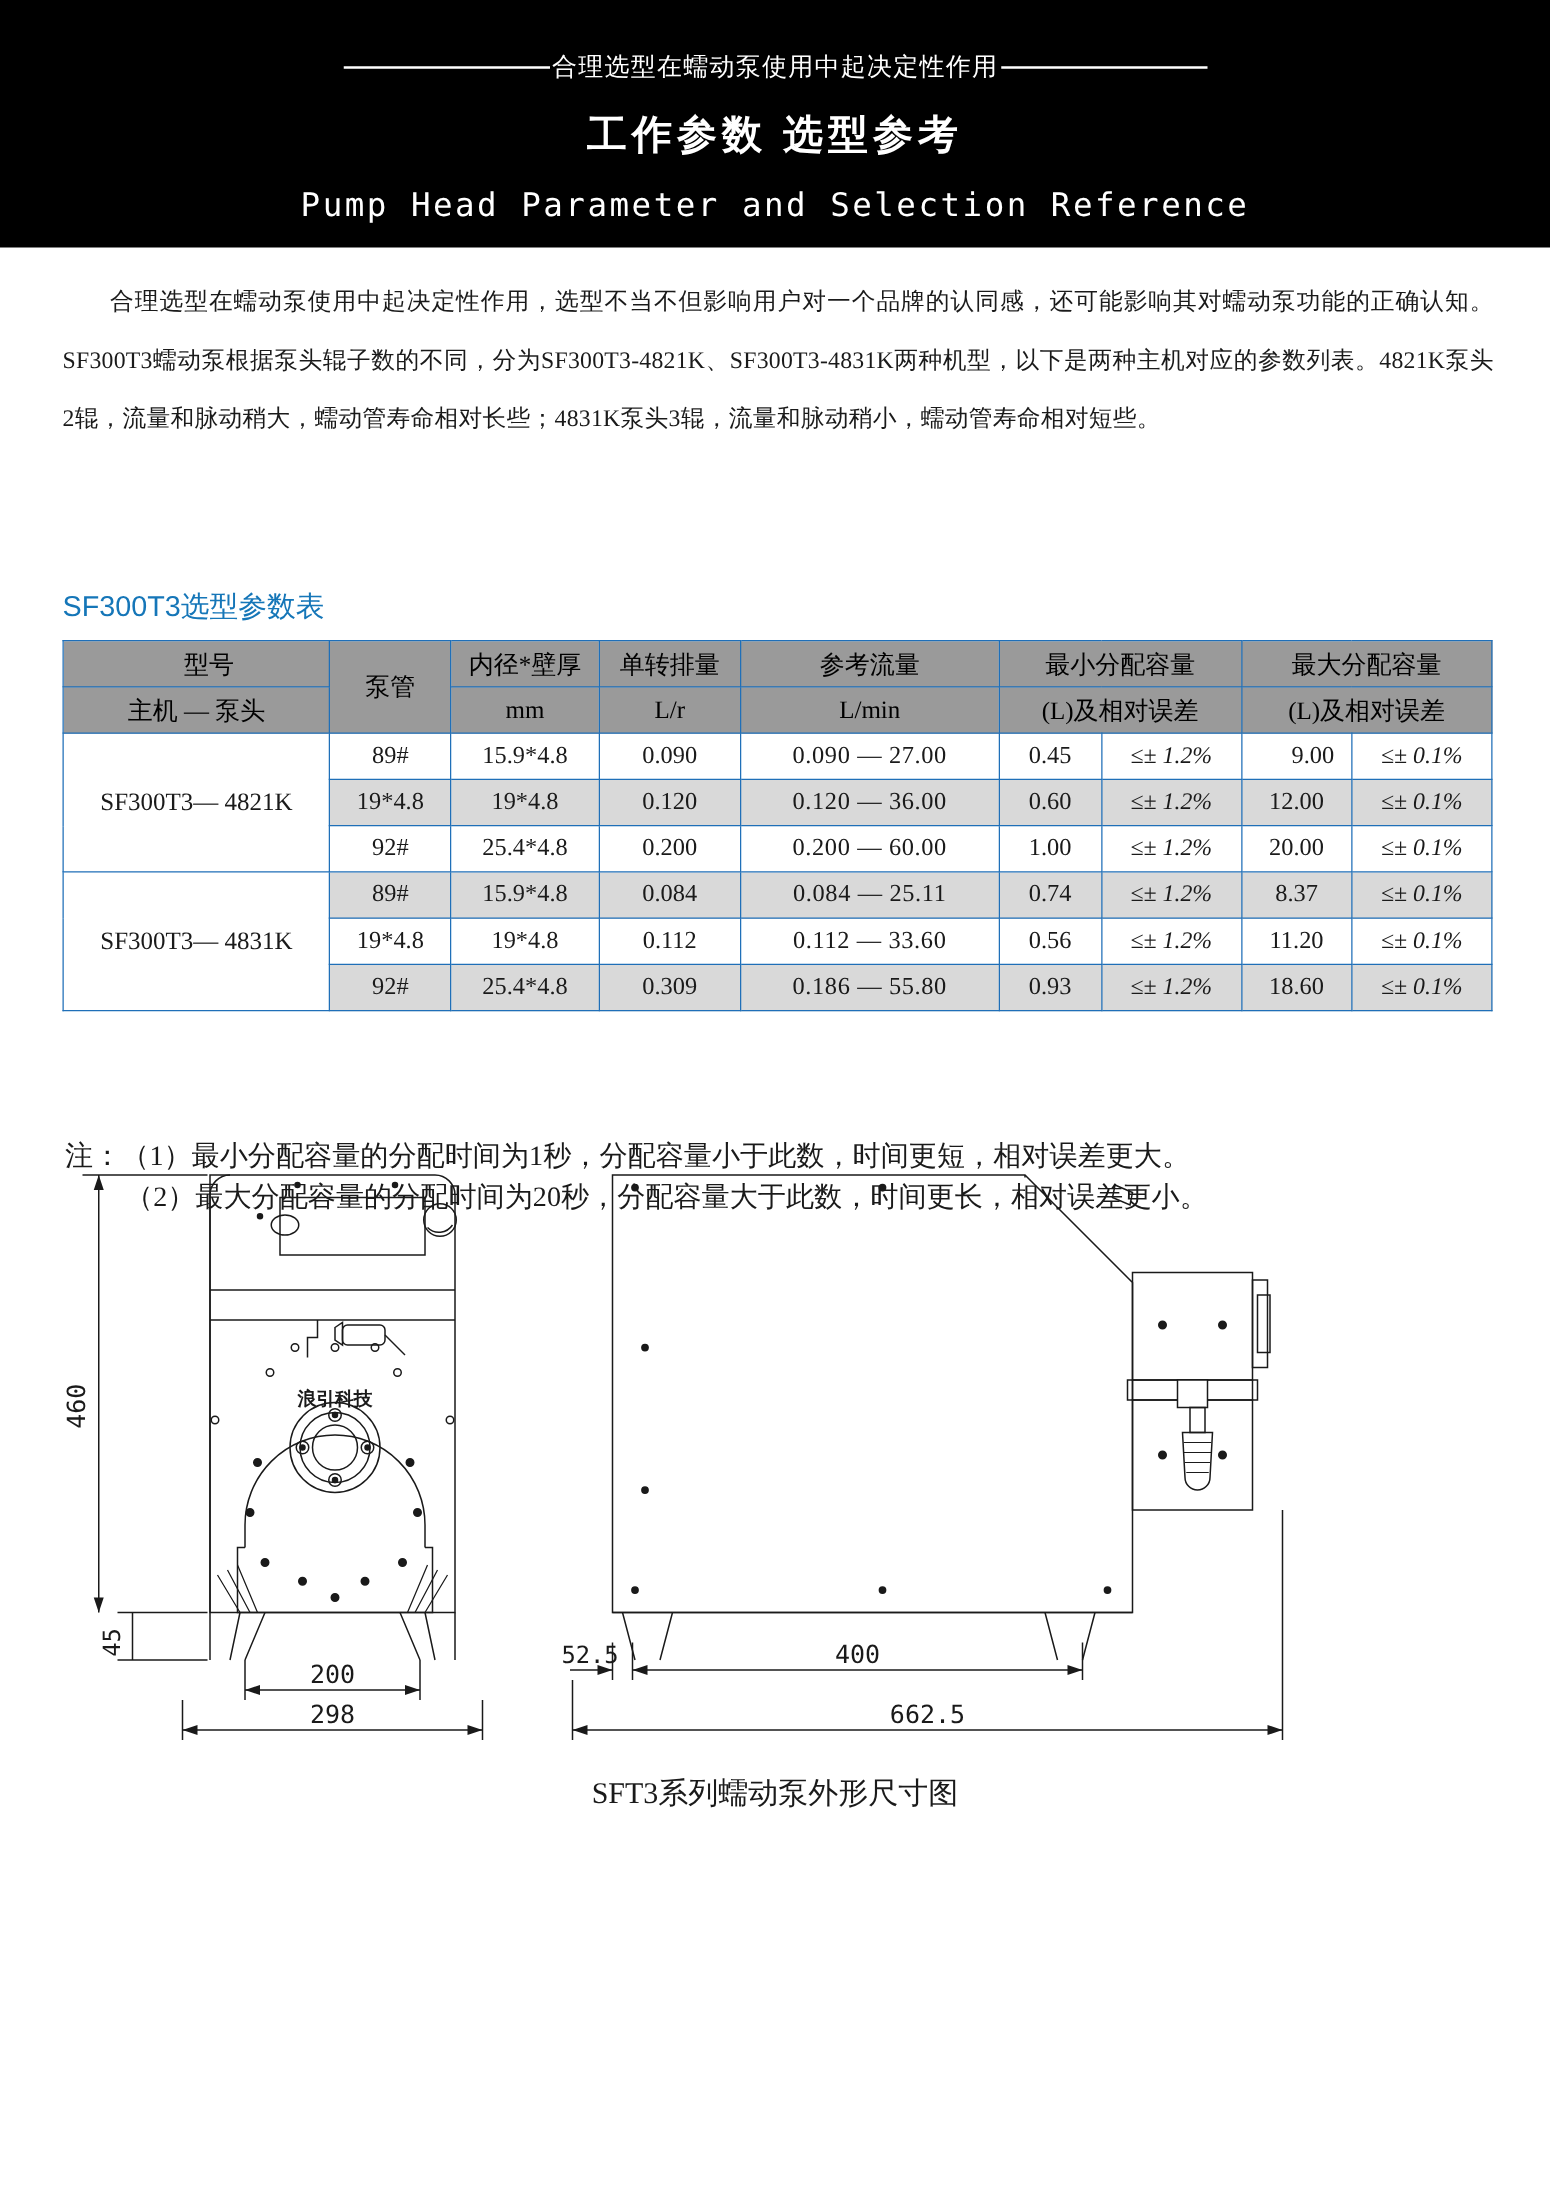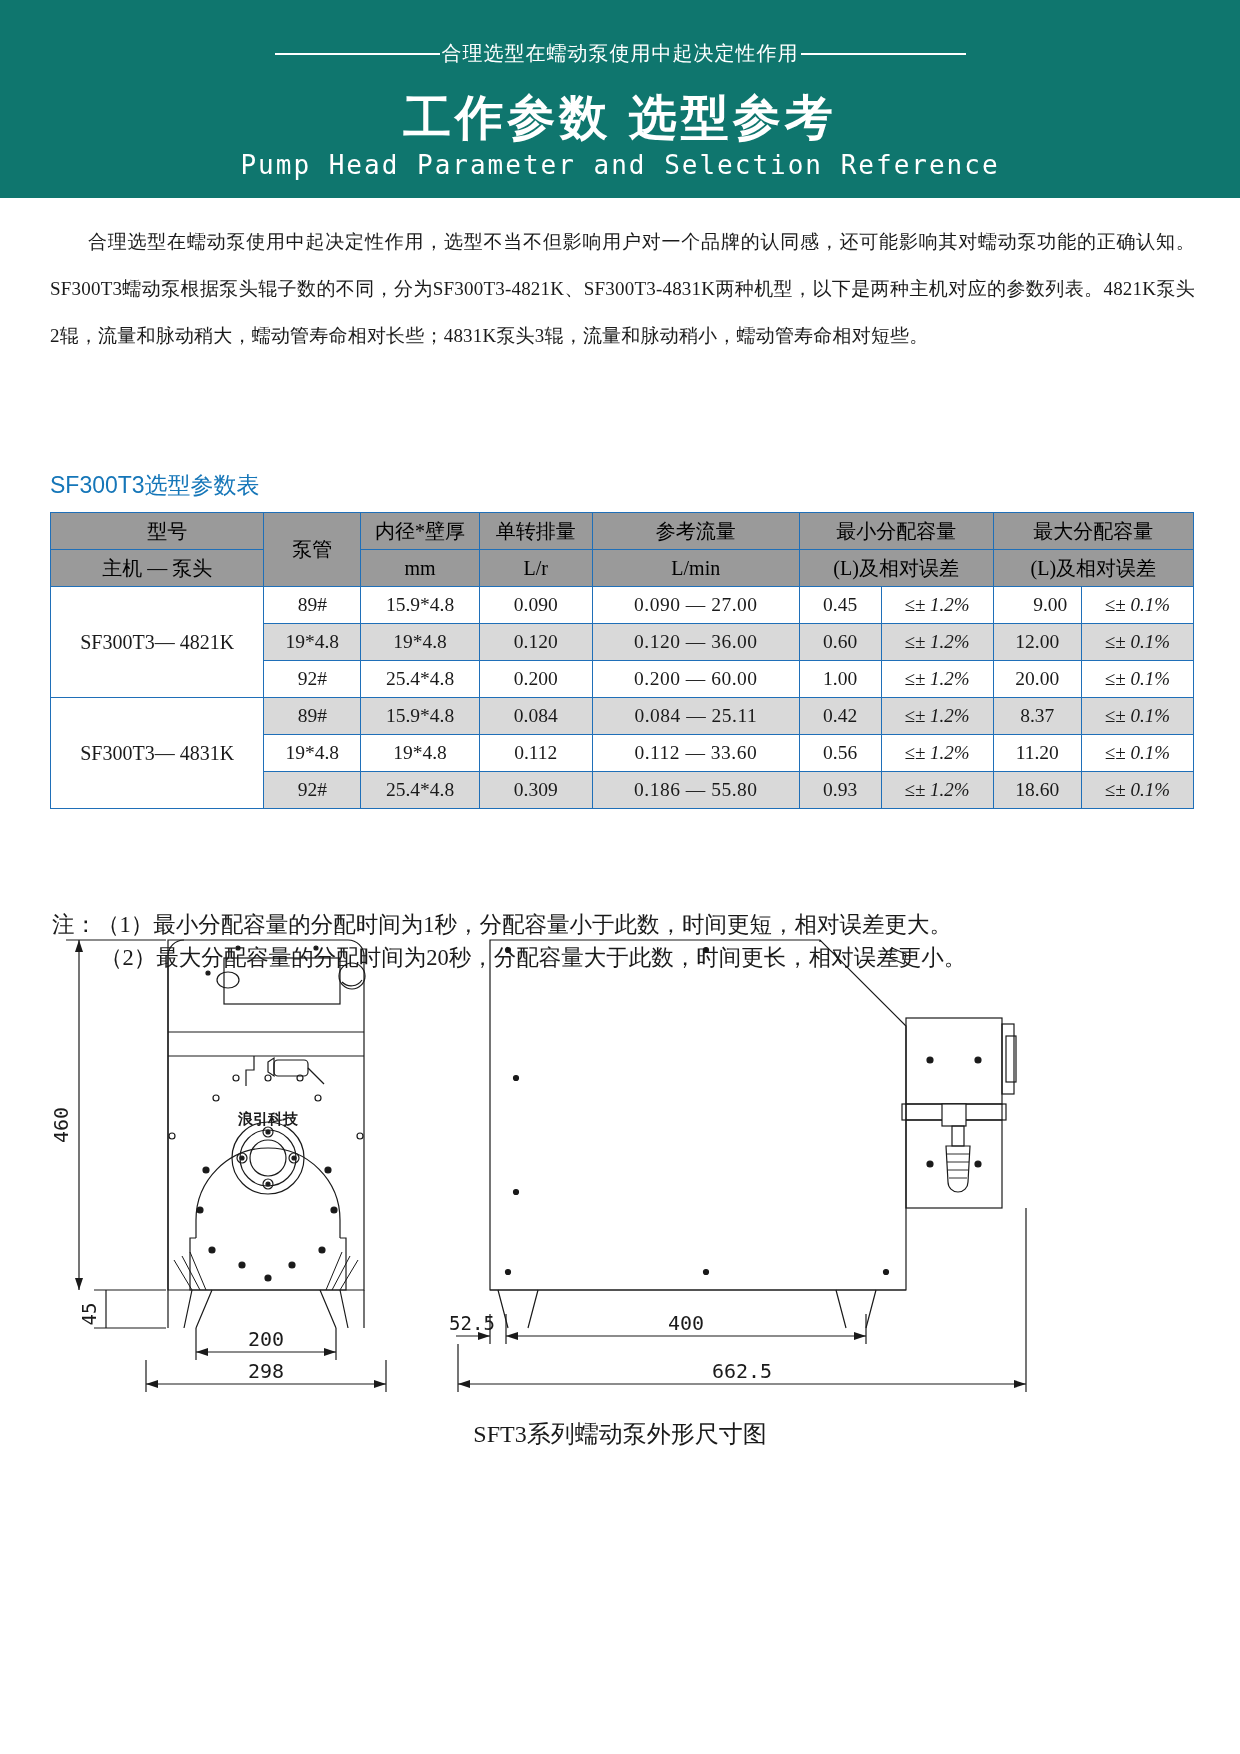--- a/index.html
+++ b/index.html
@@ -25,21 +25,21 @@
     position:absolute; top:40px; left:0; width:100%;
     font-family:"Liberation Sans","DejaVu Sans",sans-serif;
     font-size:20px; letter-spacing:1px;
     display:flex; align-items:center; justify-content:center; gap:0;
   }
   .rule { display:inline-block; height:2px; background:#ffffff; width:165px; }
   .banner-sub span.txt { padding:0 2px; white-space:nowrap; }
   .banner-title {
     position:absolute; top:86px; left:0; width:100%;
     font-family:"Liberation Sans","DejaVu Sans",sans-serif;
-    font-size:48px; font-weight:bold; letter-spacing:4px;
+    font-size:32px; font-weight:bold; letter-spacing:4px;
   }
   .banner-en {
     position:absolute; top:150px; left:0; width:100%;
     font-family:"DejaVu Sans Mono","Liberation Mono",monospace;
     font-size:26px; letter-spacing:2px;
   }
 
   
   .para {
     position:absolute; top:218px; left:50px; width:1145px;
@@ -90,21 +90,21 @@
     position:absolute; top:920px; left:46px; width:1150px; height:540px;
   }
   .caption {
     position:absolute; top:1418px; left:0; width:1240px;
     text-align:center; font-size:24px;
   }
 </style>
 </head>
 <body>
 
-<div class="banner" style="background: #0f766e;">
+<div class="banner" style="background: #000000;">
   <div class="banner-sub">
     <span class="rule"></span>
     <span class="txt">合理选型在蠕动泵使用中起决定性作用</span>
     <span class="rule"></span>
   </div>
   <div class="banner-title">工作参数  选型参考</div>
   <div class="banner-en">Pump Head Parameter and Selection Reference</div>
 </div>
 
 <div class="para">合理选型在蠕动泵使用中起决定性作用，选型不当不但影响用户对一个品牌的认同感，还可能影响其对蠕动泵功能的正确认知。SF300T3蠕动泵根据泵头辊子数的不同，分为SF300T3-4821K、SF300T3-4831K两种机型，以下是两种主机对应的参数列表。4821K泵头2辊，流量和脉动稍大，蠕动管寿命相对长些；4831K泵头3辊，流量和脉动稍小，蠕动管寿命相对短些。</div>
@@ -165,21 +165,21 @@
         <td>20.00</td>
         <td class="err">≤± 0.1%</td>
       </tr>
 
       <tr class="row-gray">
         <td class="model" rowspan="3" style="background:#ffffff;">SF300T3— 4831K</td>
         <td>89#</td>
         <td>15.9*4.8</td>
         <td>0.084</td>
         <td class="flow">0.084  — 25.11</td>
-        <td>0.42</td>
+        <td>0.74</td>
         <td class="err">≤± 1.2%</td>
         <td>8.37</td>
         <td class="err">≤± 0.1%</td>
       </tr>
       <tr class="row-white">
         <td>19*4.8</td>
         <td>19*4.8</td>
         <td>0.112</td>
         <td class="flow">0.112  — 33.60</td>
         <td>0.56</td>

